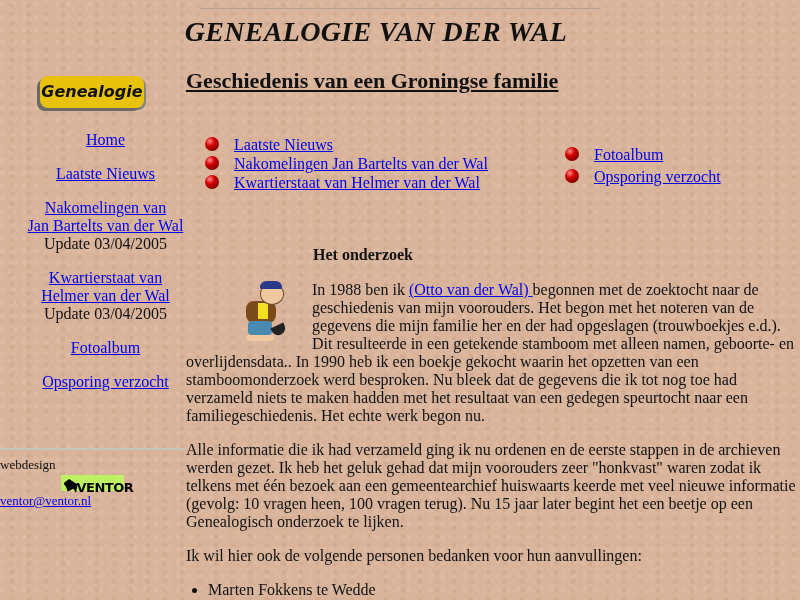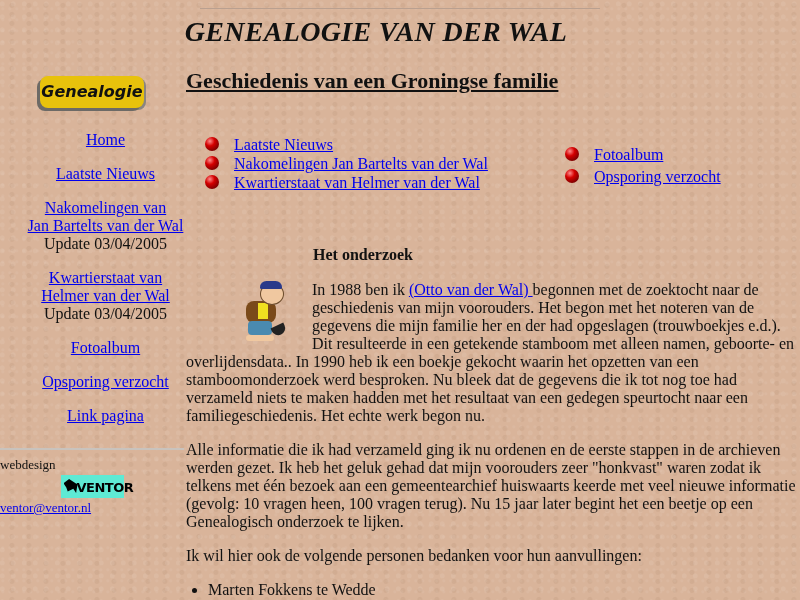--- a/index.html
+++ b/index.html
@@ -39,21 +39,21 @@
     .nav { margin-top: 23px; font-size: 16px; line-height: 18px; padding-left: 27px; }
     .nav-item { margin-bottom: 16px; }
     .nav-item .update { color: #111; display: block; }
     .side-rule {
       position: absolute; left: 0; top: 448px; width: 184px; border-top: 2px solid #c9c3bd;
     }
     .credits {
       position: absolute; left: 0; top: 457px; width: 184px; font-size: 13px;
     }
     .ventor-logo {
-      display: block; margin: 2px auto 2px; width: 63px; height: 23px; background: #5eead4;
+      display: block; margin: 2px auto 2px; width: 63px; height: 16px; background: #bef264;
       position: relative;
     }
     .ventor-logo .wordmark {
       position: absolute; left: 16px; top: 5px; font-family: "DejaVu Sans", sans-serif;
       font-weight: bold; font-size: 13px; color: #000; letter-spacing: -0.5px;
     }
     .ventor-logo .horse {
       position: absolute; left: 3px; top: 4px; width: 14px; height: 14px; background: #000;
       clip-path: polygon(0 30%, 40% 0, 70% 20%, 100% 40%, 90% 100%, 70% 70%, 30% 90%, 20% 60%);
     }
@@ -116,23 +116,20 @@
     <div class="nav-item">
       <a href="#"><span>Kwartierstaat van</span><br><span>Helmer van der Wal</span></a>
       <span class="update">Update 03/04/2005</span>
     </div>
     <div class="nav-item">
       <a href="#">Fotoalbum</a>
     </div>
     <div class="nav-item">
       <a href="#">Opsporing verzocht</a>
     </div>
-    <div class="nav-item">
-      <a href="#">Link pagina</a>
-    </div>
   </div>
 </div>
 
 <div class="side-rule"></div>
 <div class="credits">
   <div>webdesign</div>
   <div class="ventor-logo">
     <span class="horse"></span>
     <span class="wordmark">VENTOR</span>
   </div>

